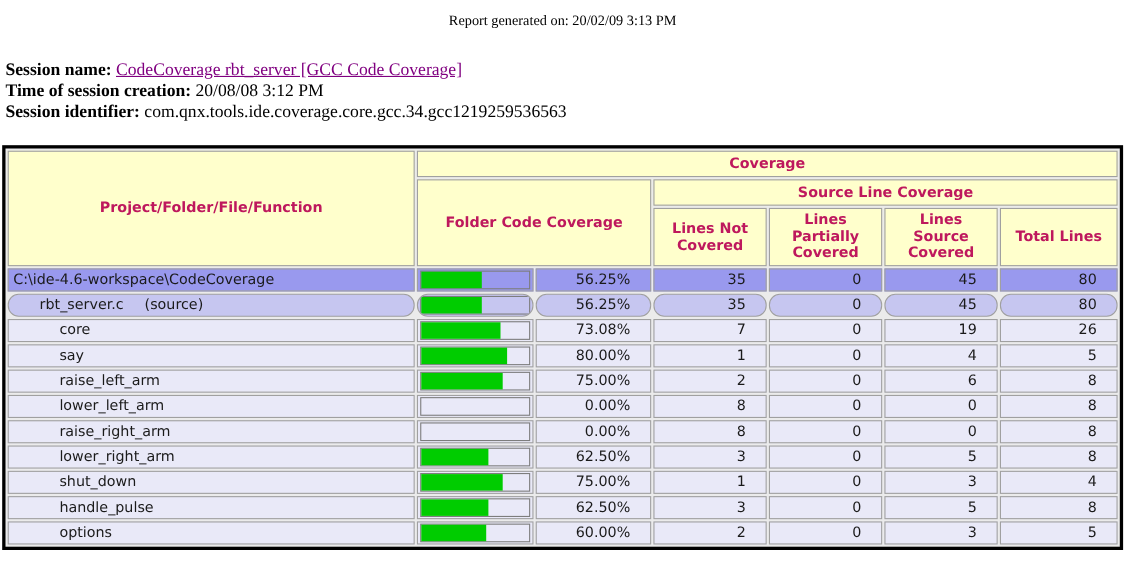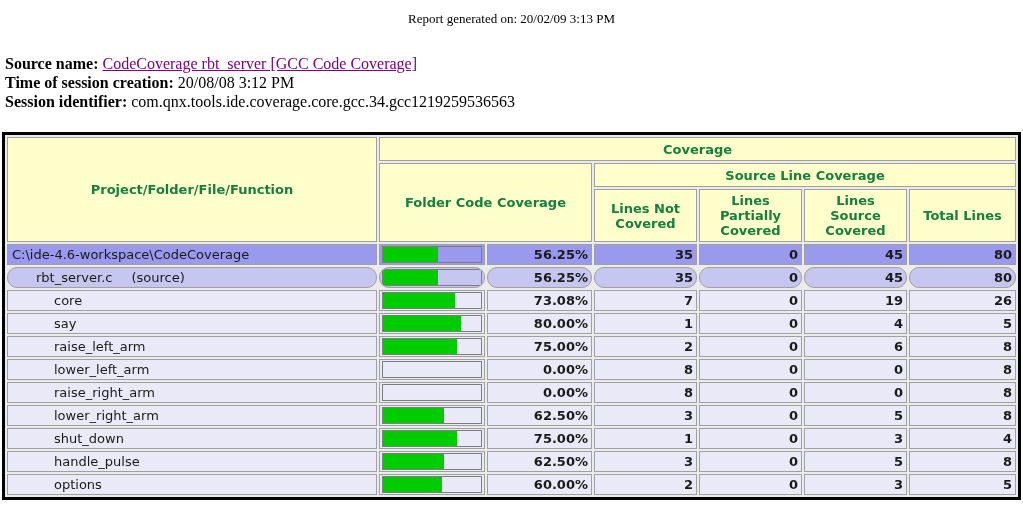--- a/index.html
+++ b/index.html
@@ -59,21 +59,21 @@
   th, td {
     border: 1px solid #A0A0A0;
     padding: 0;
     overflow: hidden;
     white-space: nowrap;
   }
   th {
     background: var(--header-bg);
     font-weight: bold;
     text-align: center;
-    color: #15803d;
+    color: #be185d;
     white-space: normal;
     padding: 2px 4px;
   }
   tr.hdr-top    th { height: 24px; }
   tr.hdr-mid    th { height: 24px; }
   tr.hdr-bottom th { height: 53px; }
 
   tbody tr       { height: 20px; }
   tbody td       { vertical-align: middle; }
   .row-project  td { background: var(--project-row-bg); }
@@ -90,36 +90,35 @@
     border: 1px solid #7d7d7d;
     height: 17px;
     width: 100%;
   }
   .bar {
     height: 100%;
     background: var(--bar-fill);
   }
   .num-cell {
     text-align: right;
-    padding-right: 3px;
-    font-weight: bold;
+    padding-right: 18px;
   }
 </style>
 </head>
 <body>
 
 <div class="page">
 
   <div class="title-block">
     <div class="subtitle">Report generated on: 20/02/09 3:13 PM</div>
   </div>
 
   <div class="session-block">
     <div class="session-line">
-      <b>Source name:</b>
+      <b>Session name:</b>
       <a class="session-link" href="#">CodeCoverage rbt_server [GCC Code Coverage]</a>
     </div>
     <div class="session-line">
       <b>Time of session creation:</b>
       <span>20/08/08 3:12 PM</span>
     </div>
     <div class="session-line">
       <b>Session identifier:</b>
       <span>com.qnx.tools.ide.coverage.core.gcc.34.gcc1219259536563</span>
     </div>

